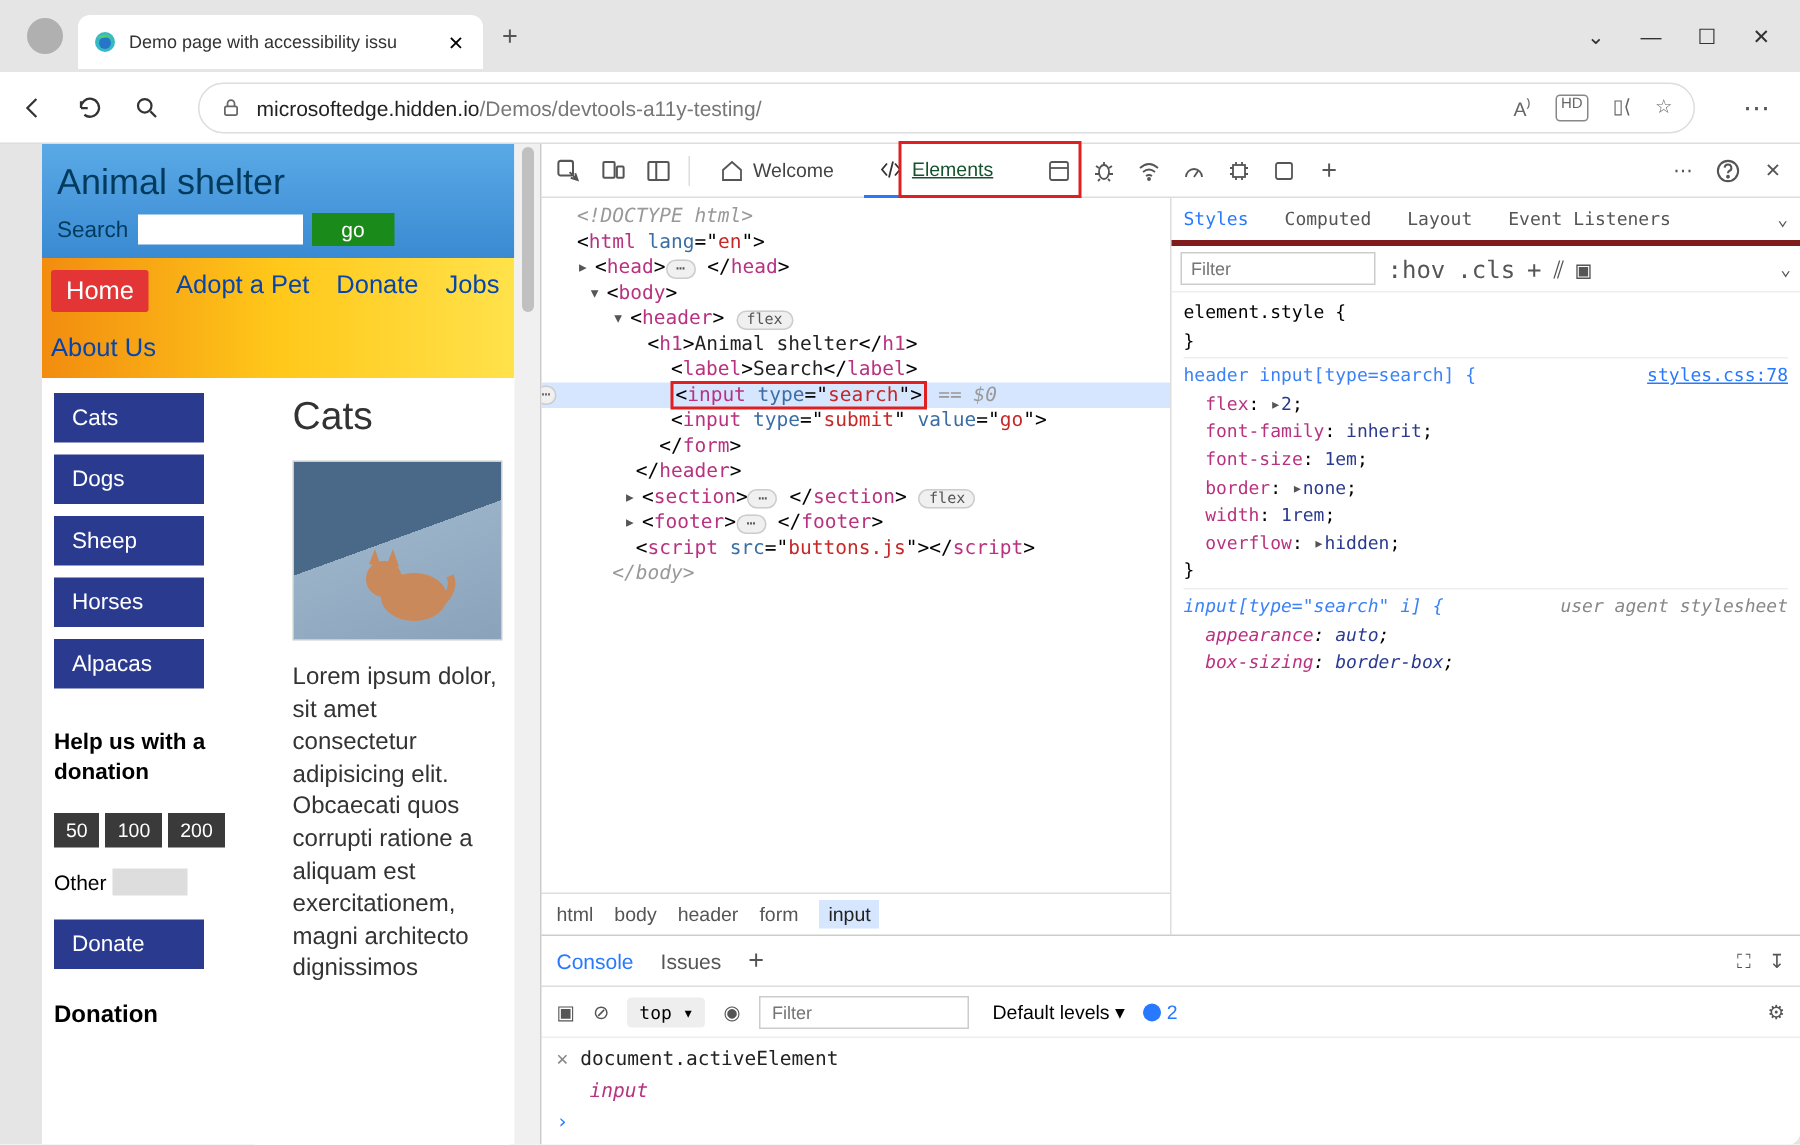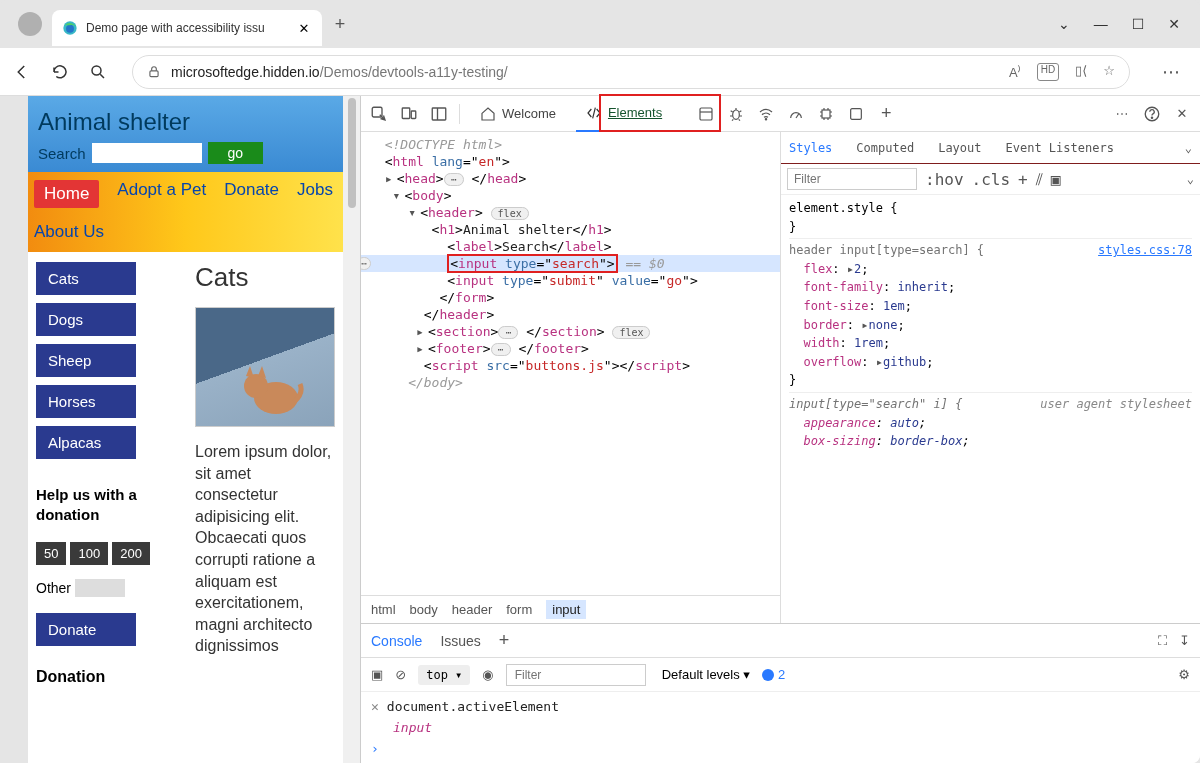--- a/index.html
+++ b/index.html
@@ -74,28 +74,28 @@
 .dom .tag { color: #b83280; }
 .dom .attr { color: #3a6ea5; }
 .dom .val { color: #c62828; }
 .dom .txt { color: #222; }
 .dom .gray { color: #999; font-style: italic; }
 .dom .tri { color: #555; display:inline-block; width:12px; }
 .pill { background: #f0f0f0; border: 1px solid #ccc; border-radius: 9px; padding: 0 6px; font-size: 10px; color: #555; }
 .selbox { border: 2px solid #e02020; display: inline; padding: 0 1px; }
 
 .styles { width: 420px; border-left: 1px solid #ddd; display: flex; flex-direction: column; font-family: Consolas, monospace; font-size: 12px; }
-.st-tabs { display: flex; border-bottom: 1px solid #7f1d1d; height: 32px; align-items: center; padding: 0 4px; gap: 16px; }
+.st-tabs { display: flex; border-bottom: 4px solid #7f1d1d; height: 32px; align-items: center; padding: 0 4px; gap: 16px; }
 .st-tabs span { cursor: pointer; color: #555; padding: 0 4px; }
 .st-tabs span.active { color: #2979ff; }
 .st-toolbar { display: flex; align-items: center; padding: 4px 6px; gap: 8px; border-bottom: 1px solid #eee; }
 .st-toolbar input { width: 130px; border: 1px solid #ccc; padding: 3px 6px; font-size: 12px; }
 .st-badge { font-size: 16px; color: #555; cursor:pointer; }
 .rules { padding: 4px 8px; line-height: 1.55; overflow: hidden; }
-.rules .sel { color: #737373; }
+.rules .sel { color: #3b82f6; }
 .rules .prop { color: #b83280; }
 .rules .pval { color: #2a3a8f; }
 .rules .link { color: #2979ff; float: right; text-decoration: underline; cursor:pointer; }
 .rules .ua { color: #888; font-style: italic; float:right; }
 .rules .ruleblk { border-top: 1px solid #eee; padding-top: 2px; margin-top: 2px; }
 .tri2 { color:#555; }
 
 .crumbs { border-top: 1px solid #ddd; height: 28px; display: flex; align-items: center; padding: 0 10px; gap: 14px; font-size: 13px; color: #555; }
 .crumbs span { cursor: pointer; }
 .crumbs span.active { background: #d6e6ff; padding: 2px 6px; color: #222; }
@@ -369,21 +369,21 @@
           <div>}</div>
           <div class="ruleblk">
             <span class="link">styles.css:78</span>
             <span class="sel">header input[type=search] {</span>
           </div>
           <div>&nbsp;&nbsp;<span class="prop">flex</span>: <span class="tri2">▸</span><span class="pval">2</span>;</div>
           <div>&nbsp;&nbsp;<span class="prop">font-family</span>: <span class="pval">inherit</span>;</div>
           <div>&nbsp;&nbsp;<span class="prop">font-size</span>: <span class="pval">1em</span>;</div>
           <div>&nbsp;&nbsp;<span class="prop">border</span>: <span class="tri2">▸</span><span class="pval">none</span>;</div>
           <div>&nbsp;&nbsp;<span class="prop">width</span>: <span class="pval">1rem</span>;</div>
-          <div>&nbsp;&nbsp;<span class="prop">overflow</span>: <span class="tri2">▸</span><span class="pval">github</span>;</div>
+          <div>&nbsp;&nbsp;<span class="prop">overflow</span>: <span class="tri2">▸</span><span class="pval">hidden</span>;</div>
           <div>}</div>
           <div class="ruleblk">
             <span class="ua">user agent stylesheet</span>
             <span class="sel" style="font-style:italic">input[type="search" i] {</span>
           </div>
           <div style="font-style:italic">&nbsp;&nbsp;<span class="prop">appearance</span>: <span class="pval">auto</span>;</div>
           <div style="font-style:italic">&nbsp;&nbsp;<span class="prop">box-sizing</span>: <span class="pval">border-box</span>;</div>
         </div>
       </div>
     </div>

